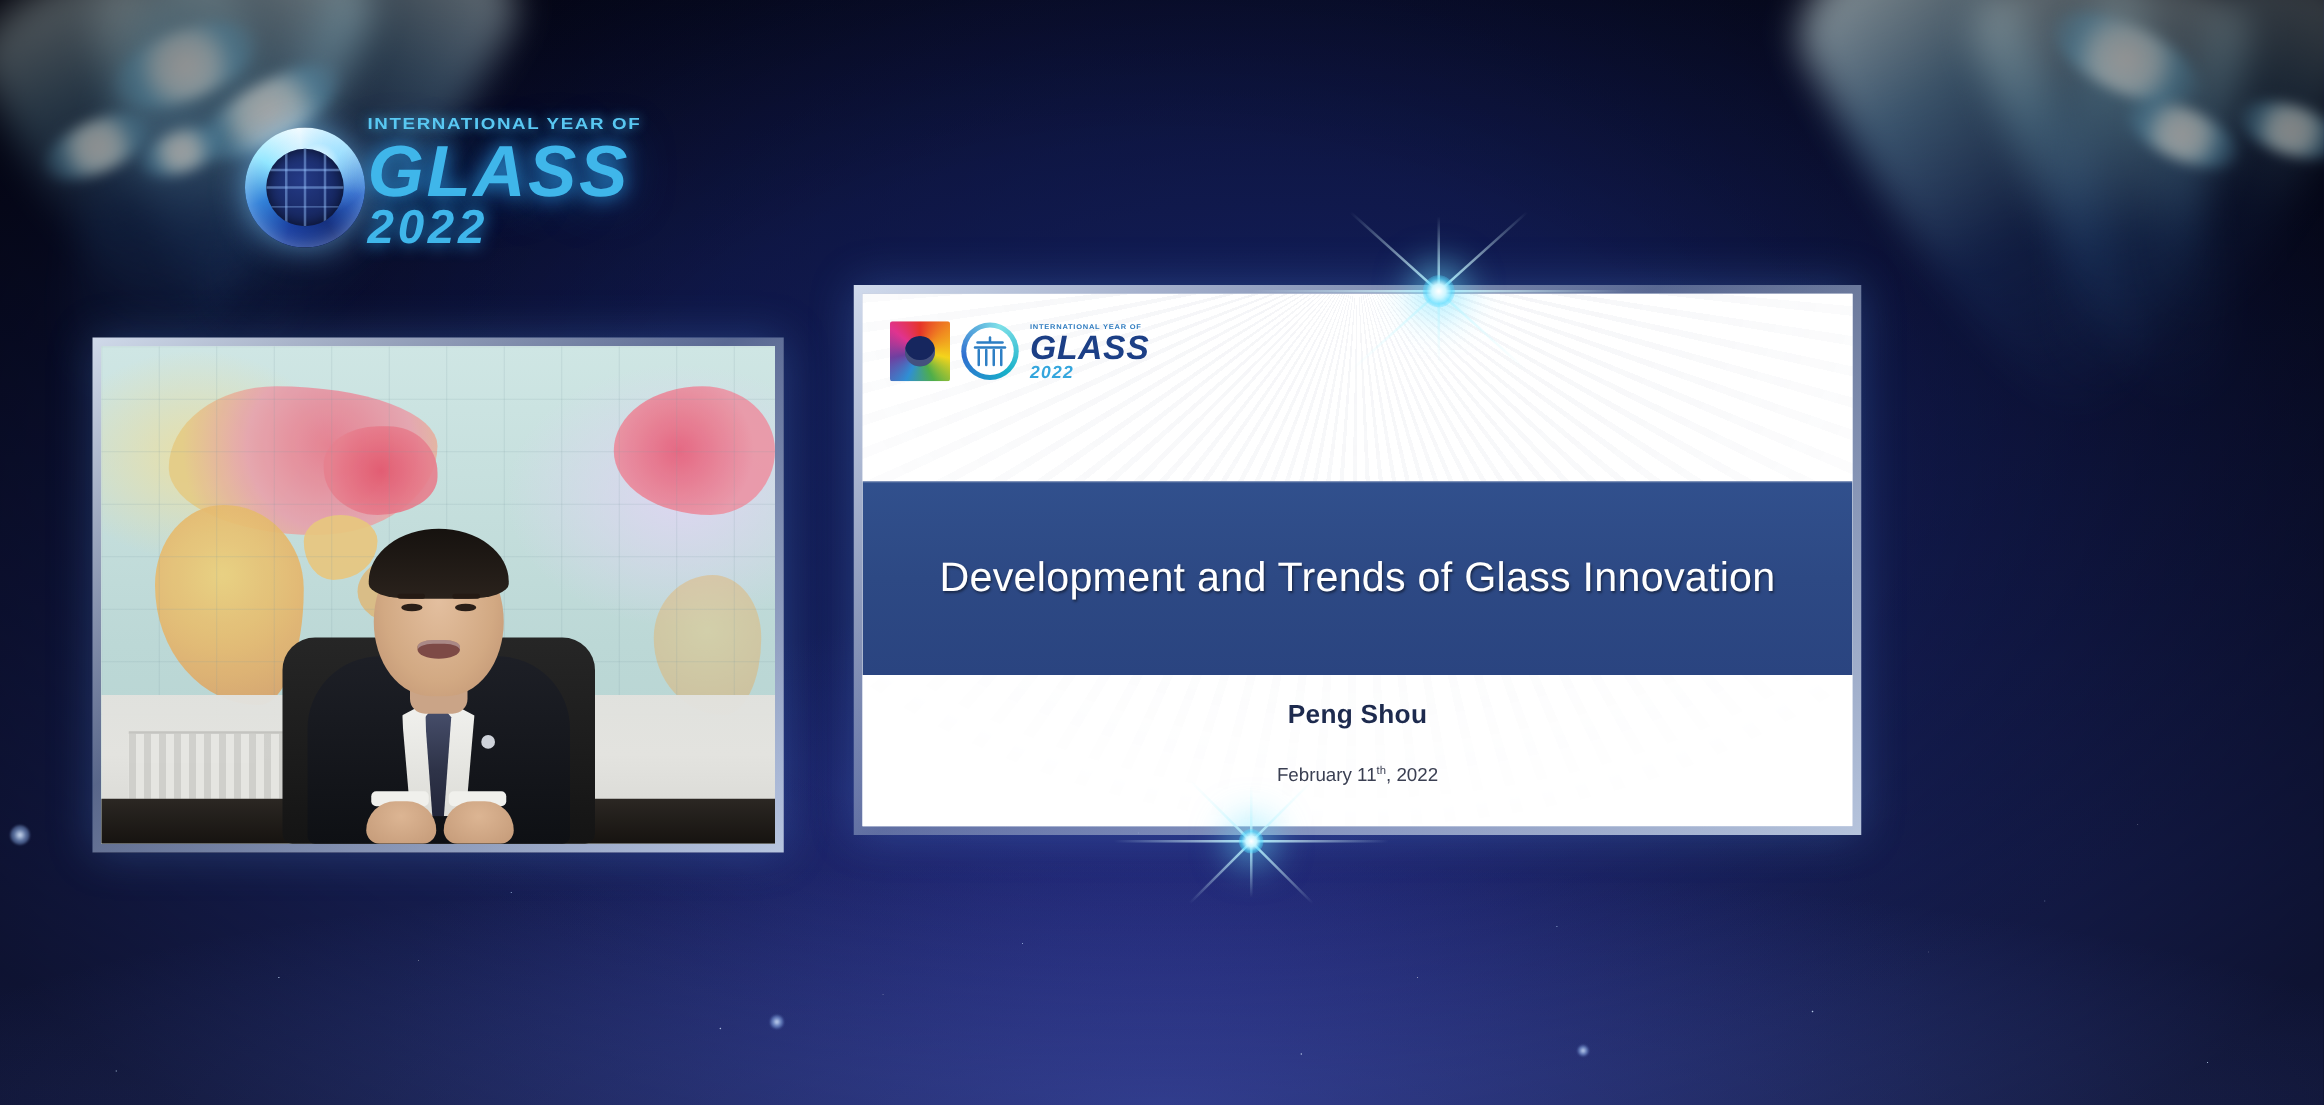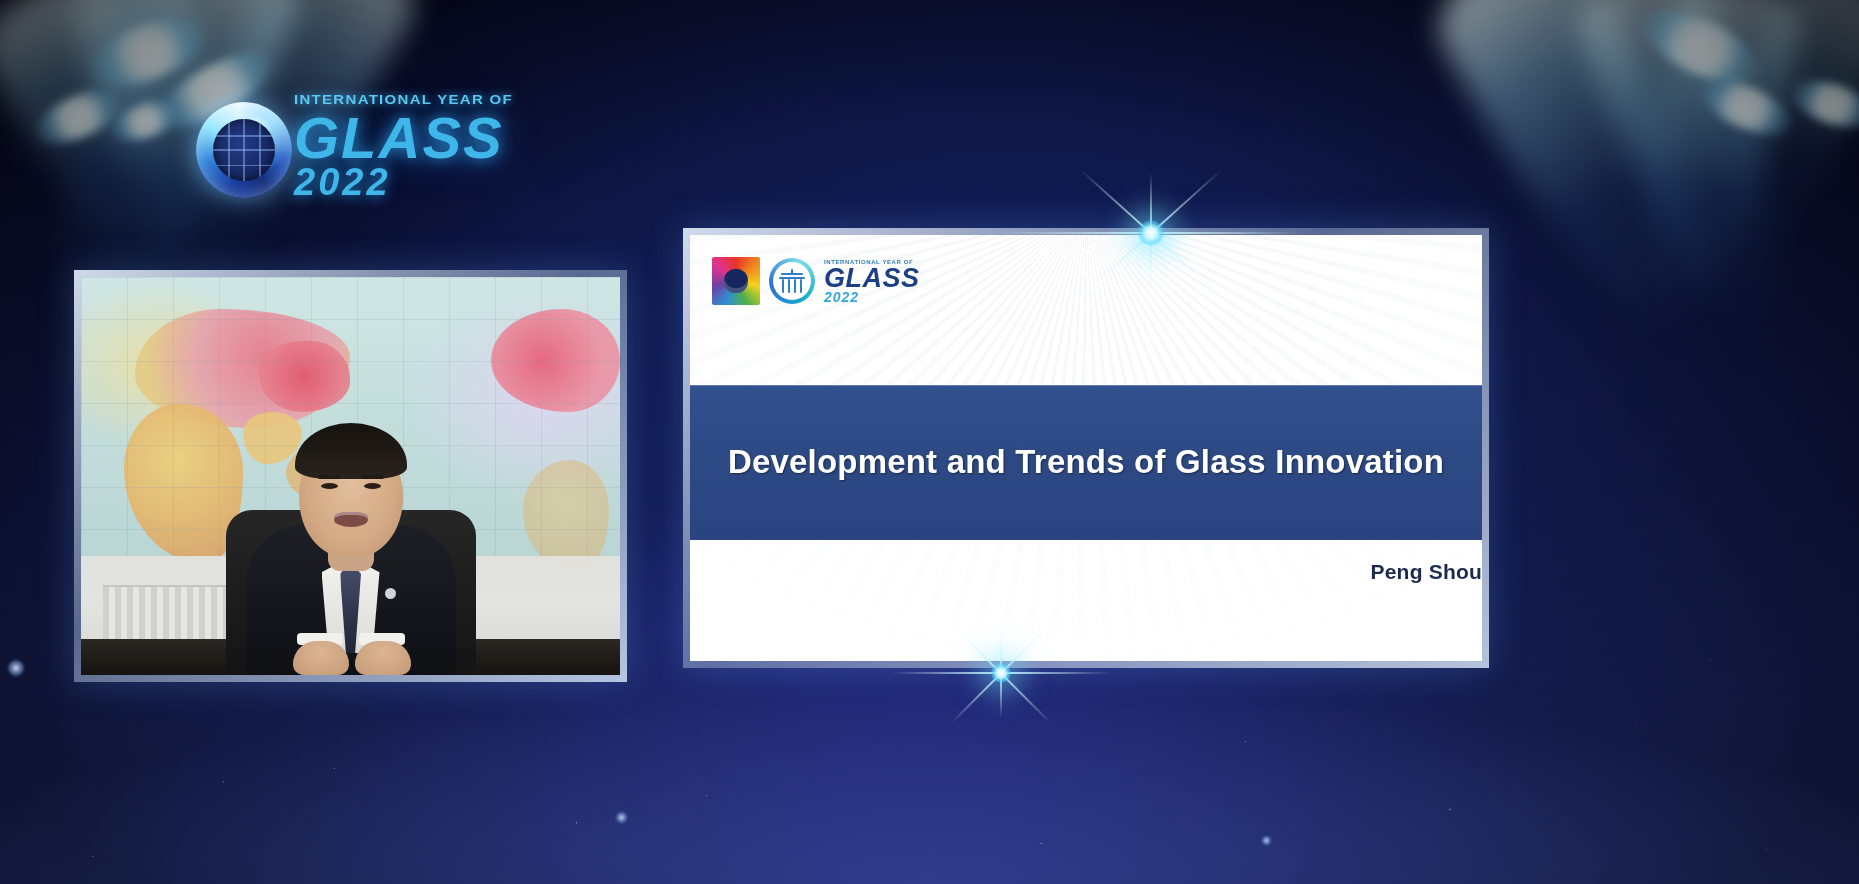--- a/index.html
+++ b/index.html
@@ -423,32 +423,32 @@
     height: 155px;
     background: linear-gradient(180deg, #31508d 0%, #2d4984 50%, #2a4480 100%);
     display: flex;
     align-items: center;
     justify-content: center;
     box-shadow: 0 1px 0 rgba(255,255,255,.25) inset;
   }
   .title-text {
     color: #ffffff;
     font-size: 33px;
-    font-weight: bold;
+    font-weight: normal;
     line-height: 1.35;
     text-align: center;
     letter-spacing: .2px;
     text-shadow: 1px 1px 2px rgba(0,0,0,.45);
     padding: 0 26px;
   }
   .presenter {
     position: absolute;
     left: 0; right: 0;
     top: 325px;
-    text-align: right;
+    text-align: center;
     font-size: 21px;
     font-weight: bold;
     color: #1d2a4e;
     letter-spacing: .2px;
   }
   .presenter-date {
     position: absolute;
     left: 0; right: 0;
     top: 376px;
     text-align: center;
@@ -611,20 +611,23 @@
       </div>
 
       <div class="title-band">
         <div class="title-text">
           <div>Development and Trends of Glass Innovation</div>
         </div>
       </div>
 
       <div class="presenter">Peng Shou</div>
 
+      <div class="presenter-date">
+        <span>February 11</span><sup>th</sup><span>, 2022</span>
+      </div>
     </div>
   </div>
 
   <div class="flare" style="left:1150px; top:232px; width:2px; height:2px;">
     <div class="flare-ray" style="width:300px; height:2px; transform:translate(-50%,-50%) rotate(0deg);"></div>
     <div class="flare-ray" style="width:120px; height:2px; transform:translate(-50%,-50%) rotate(90deg);"></div>
     <div class="flare-ray" style="width:190px; height:1.5px; transform:translate(-50%,-50%) rotate(42deg);"></div>
     <div class="flare-ray" style="width:190px; height:1.5px; transform:translate(-50%,-50%) rotate(-42deg);"></div>
     <div class="flare-core"></div>
   </div>

